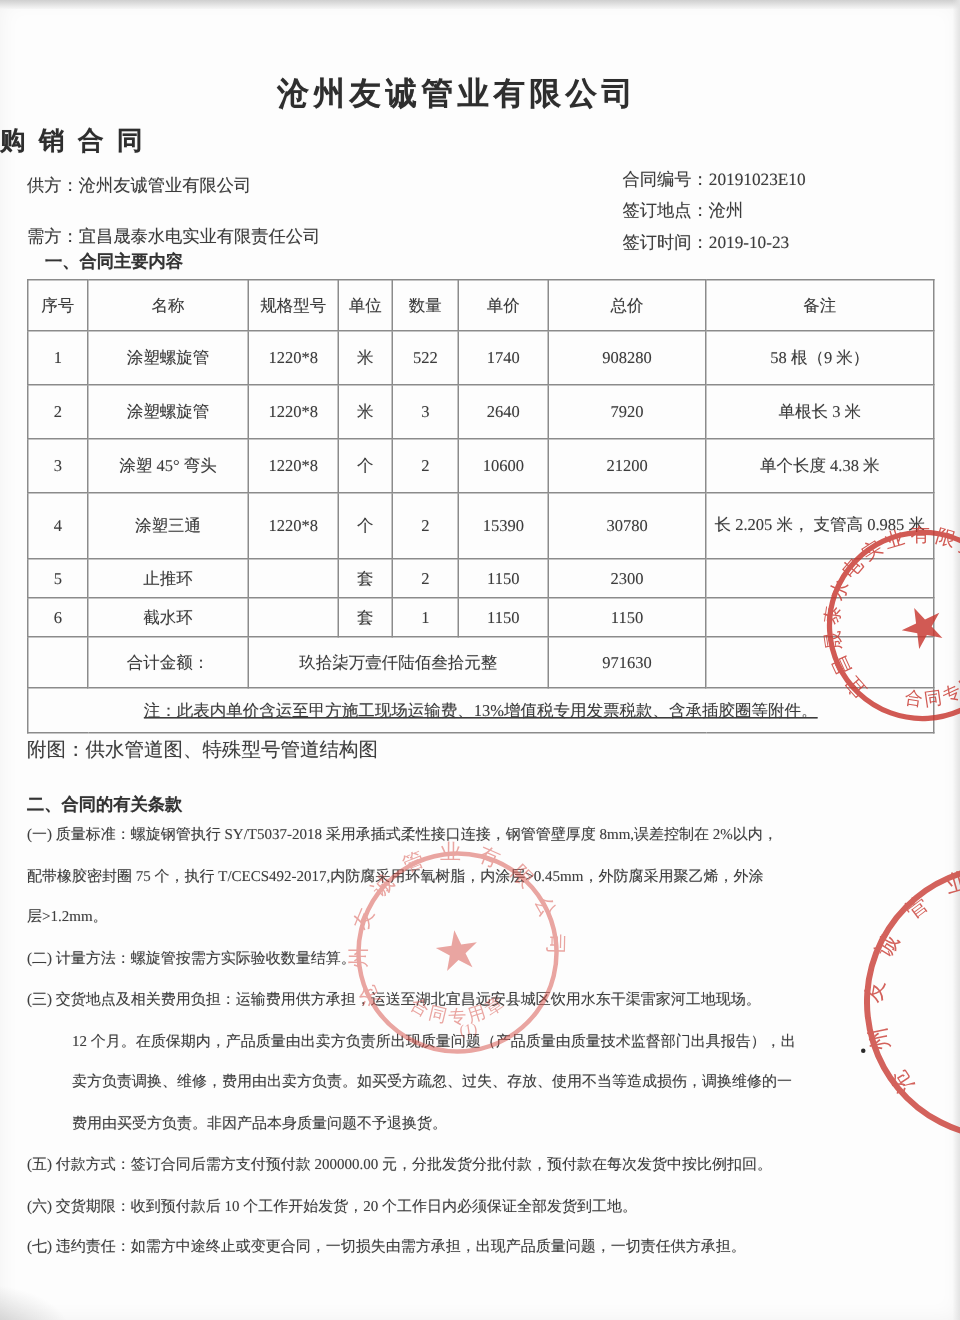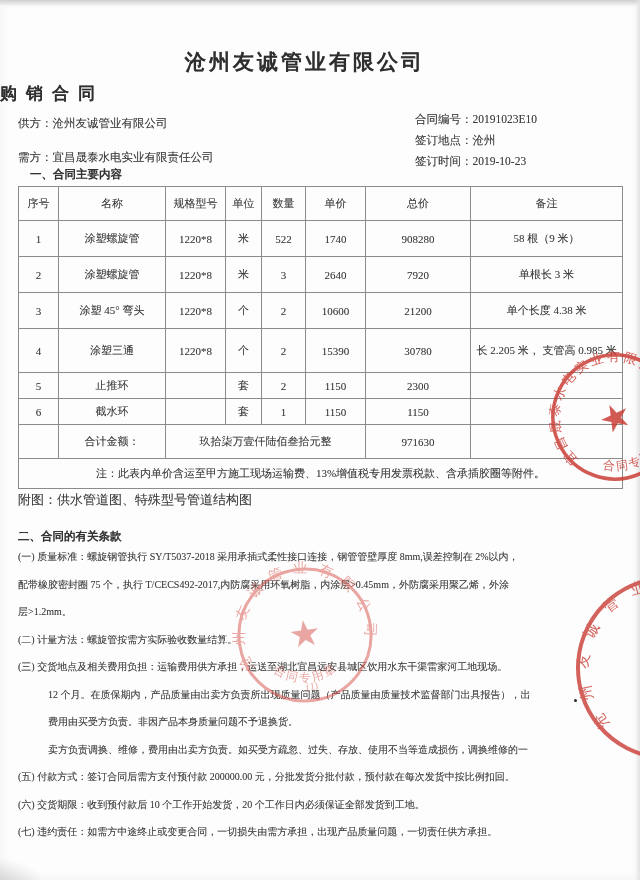--- a/index.html
+++ b/index.html
@@ -56,21 +56,21 @@
   table.items td, table.items th {
     border:1px solid #8b8b8b;
     text-align:center; vertical-align:middle;
     font-weight:400; padding:1px 3px;
     text-shadow:0 0 .5px rgba(60,60,60,.35);
   }
   col.c0{width:40px;} col.c1{width:107px;} col.c2{width:60px;} col.c3{width:36px;}
   col.c4{width:44px;} col.c5{width:60px;} col.c6{width:105px;} col.c7{width:152px;}
   tr.h-head{height:34px;} tr.h-std{height:36px;} tr.h-tall{height:44px;}
   tr.h-sm{height:26px;} tr.h-tot{height:34px;} tr.h-note{height:30px;}
-  td.note-cell { text-align:left; padding-left:4px; font-size:11px; }
+  td.note-cell { text-align:left; padding-left:4px; font-size:11px;text-decoration:underline; }
   td.remark { line-height:1.5; }
 
   .clauses { position:absolute; left:18px; top:543px; width:610px; font-size:10px; }
   .clause-line { line-height:27.5px; white-space:nowrap; text-shadow:0 0 .5px rgba(60,60,60,.4); }
   .clause-line.indent { padding-left:30px; }
 
   .stamp { position:absolute; pointer-events:none; transform-origin:50% 50%; }
   .stamp .ring { fill:none; stroke:currentColor; }
   .stamp text { fill:currentColor; font-family:"Liberation Serif", serif; }
   .stamp-buyer  { color:#c8372f; opacity:.82; left:530px; top:332px; transform:rotate(-25deg); }
@@ -194,22 +194,22 @@
   <div class="txt attachment">附图：供水管道图、特殊型号管道结构图</div>
   <div class="txt sec-head s2-head">二、合同的有关条款</div>
 
   <div class="clauses">
     <div class="clause-line">(一) 质量标准：螺旋钢管执行 SY/T5037-2018 采用承插式柔性接口连接，钢管管壁厚度 8mm,误差控制在 2%以内，</div>
     <div class="clause-line">配带橡胶密封圈 75 个，执行 T/CECS492-2017,内防腐采用环氧树脂，内涂层&gt;0.45mm，外防腐采用聚乙烯，外涂</div>
     <div class="clause-line">层&gt;1.2mm。</div>
     <div class="clause-line">(二) 计量方法：螺旋管按需方实际验收数量结算。</div>
     <div class="clause-line">(三) 交货地点及相关费用负担：运输费用供方承担，运送至湖北宜昌远安县城区饮用水东干渠雷家河工地现场。</div>
     <div class="clause-line indent">12 个月。在质保期内，产品质量由出卖方负责所出现质量问题（产品质量由质量技术监督部门出具报告），出</div>
+    <div class="clause-line indent">卖方负责调换、维修，费用由出卖方负责。如买受方疏忽、过失、存放、使用不当等造成损伤，调换维修的一</div>
     <div class="clause-line indent">费用由买受方负责。非因产品本身质量问题不予退换货。</div>
-    <div class="clause-line indent">卖方负责调换、维修，费用由出卖方负责。如买受方疏忽、过失、存放、使用不当等造成损伤，调换维修的一</div>
     <div class="clause-line">(五) 付款方式：签订合同后需方支付预付款 200000.00 元，分批发货分批付款，预付款在每次发货中按比例扣回。</div>
     <div class="clause-line">(六) 交货期限：收到预付款后 10 个工作开始发货，20 个工作日内必须保证全部发货到工地。</div>
     <div class="clause-line">(七) 违约责任：如需方中途终止或变更合同，一切损失由需方承担，出现产品质量问题，一切责任供方承担。</div>
   </div>
 
   <svg class="stamp stamp-buyer" width="170" height="170" viewBox="0 0 170 170">
     <circle class="ring" cx="85" cy="85" r="62" stroke-width="3.5"></circle>
     <defs>
         <path id="arcA" d="M 34,108 A 56,56 0 1 1 136,108" fill="none"></path>
       </defs>

